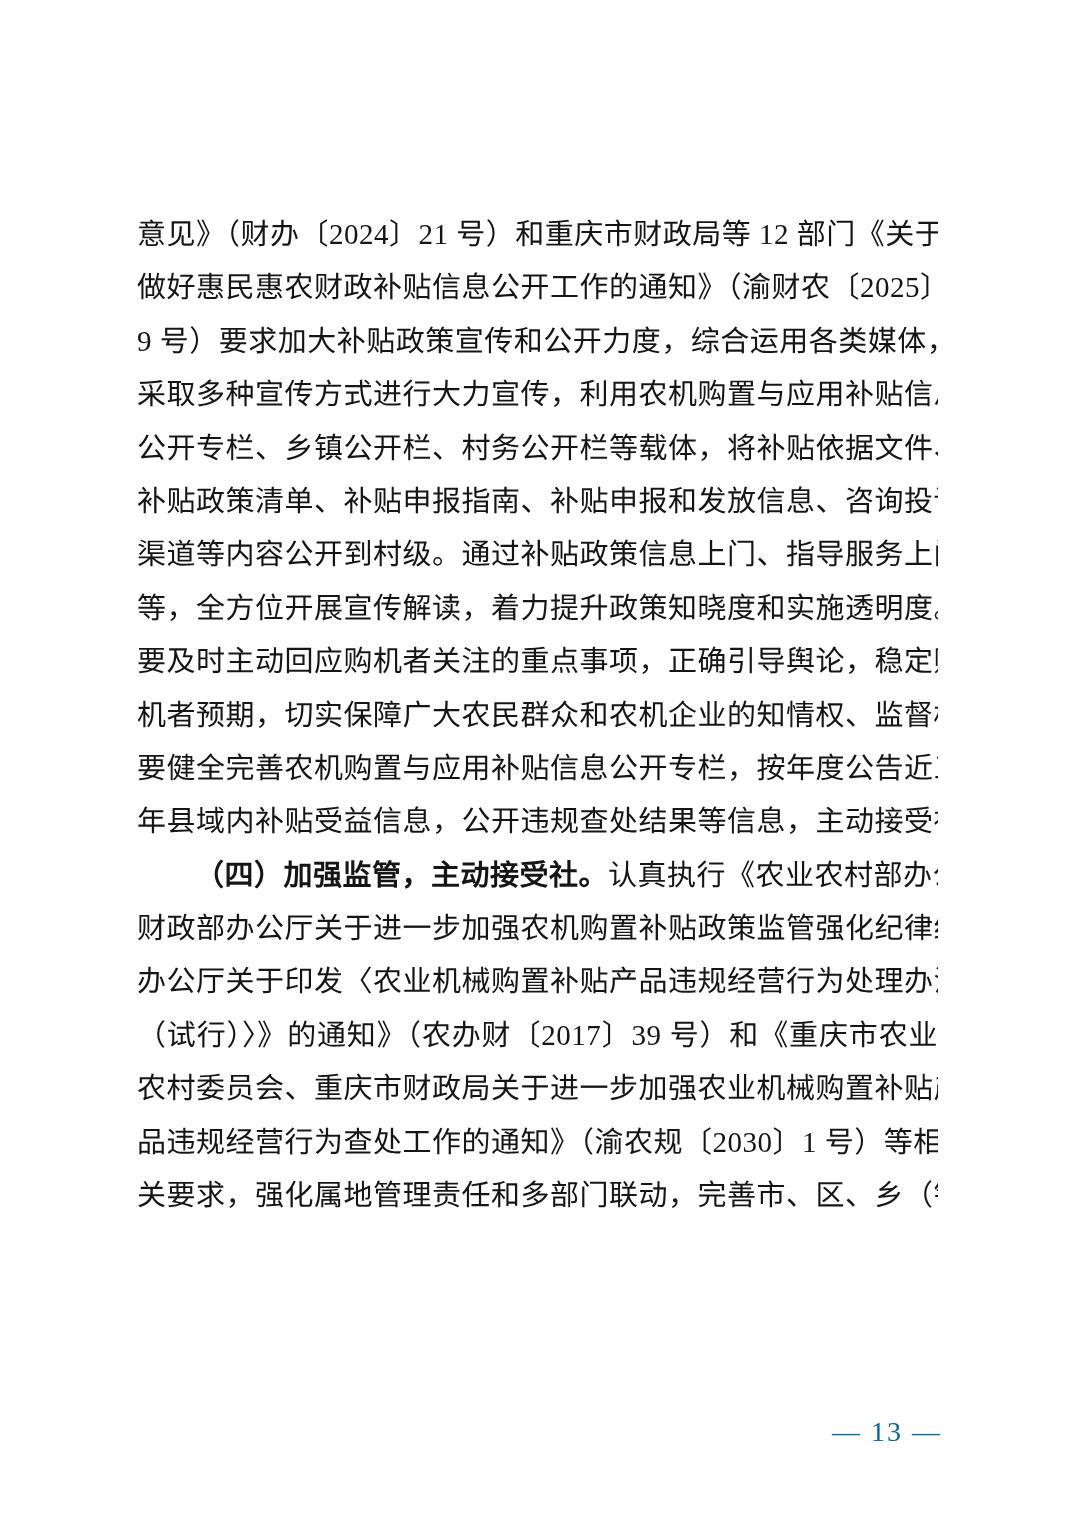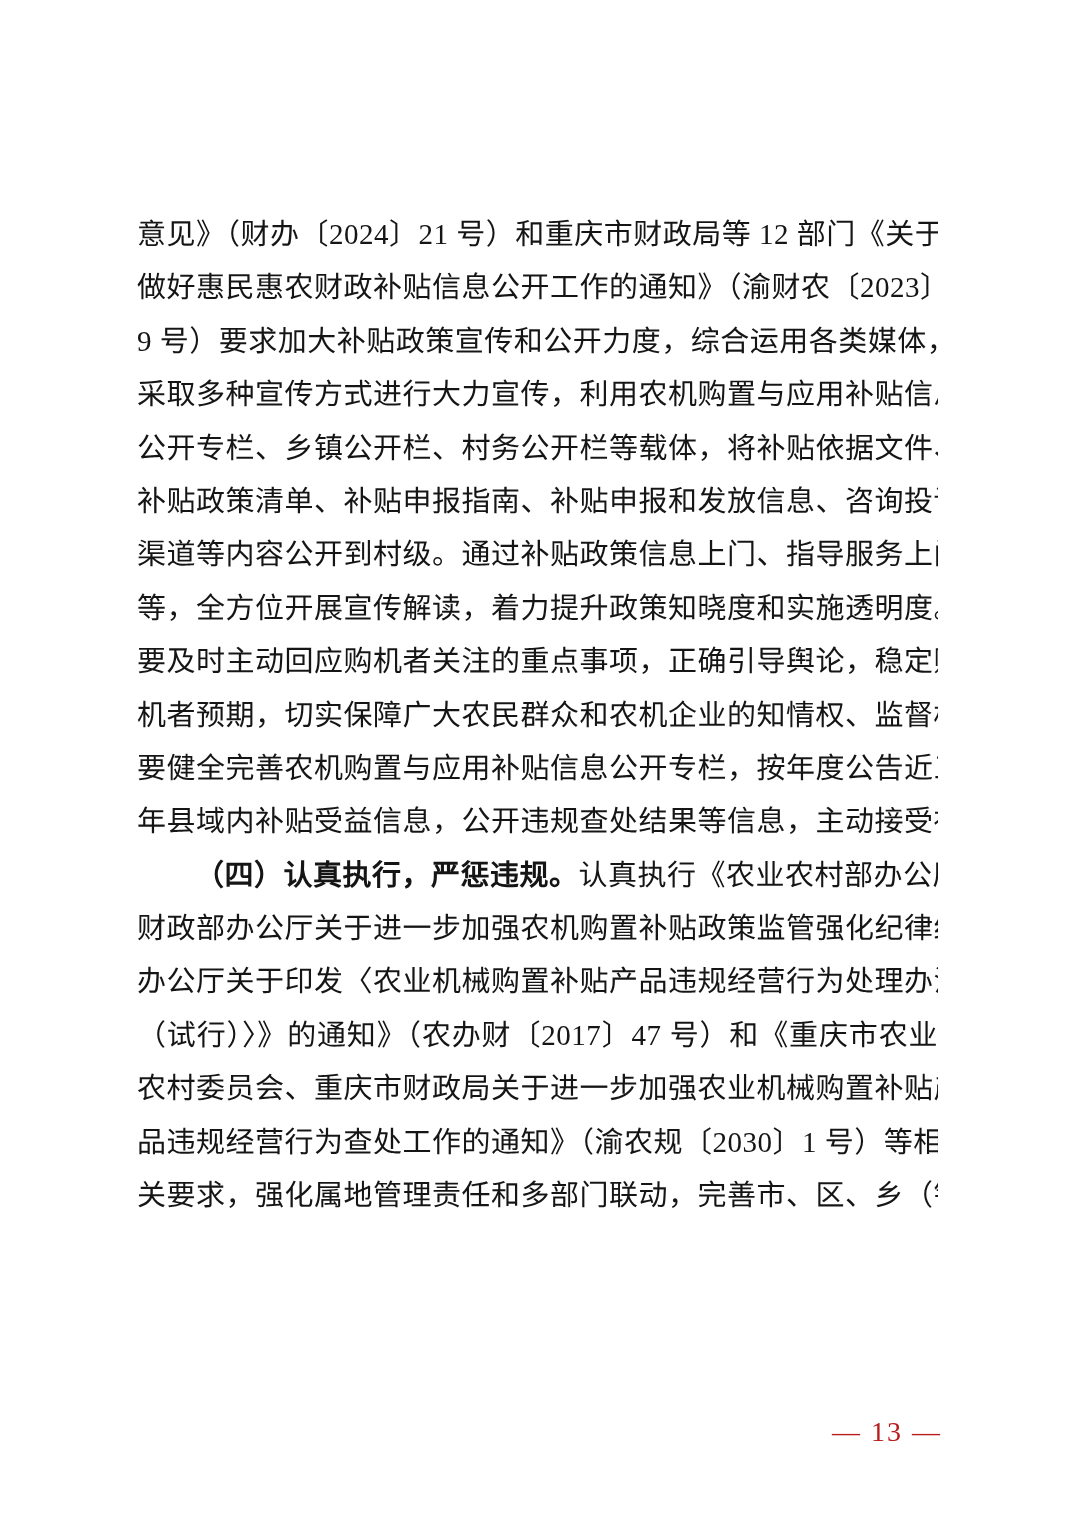--- a/index.html
+++ b/index.html
@@ -43,49 +43,49 @@
   }
   .bold {
     font-weight: bold;
   }
   .page-number {
     position: absolute;
     top: 1390px;
     right: 132px;
     font-size: 28px;
     line-height: 36px;
-    color: #b91c1c;
+    color: #0369a1;
     letter-spacing: 2px;
   }
 </style>
 </head>
 <body>
 
 <div class="page">
 
   <div class="body-text">
 
     <div class="line">意见》（财办〔2024〕21 号）和重庆市财政局等 12 部门《关于</div>
-    <div class="line">做好惠民惠农财政补贴信息公开工作的通知》（渝财农〔2023〕</div>
+    <div class="line">做好惠民惠农财政补贴信息公开工作的通知》（渝财农〔2025〕</div>
     <div class="line">9 号）要求加大补贴政策宣传和公开力度，综合运用各类媒体，</div>
     <div class="line">采取多种宣传方式进行大力宣传，利用农机购置与应用补贴信息</div>
     <div class="line">公开专栏、乡镇公开栏、村务公开栏等载体，将补贴依据文件、</div>
     <div class="line">补贴政策清单、补贴申报指南、补贴申报和发放信息、咨询投诉</div>
     <div class="line">渠道等内容公开到村级。通过补贴政策信息上门、指导服务上门</div>
     <div class="line">等，全方位开展宣传解读，着力提升政策知晓度和实施透明度。</div>
     <div class="line">要及时主动回应购机者关注的重点事项，正确引导舆论，稳定购</div>
     <div class="line">机者预期，切实保障广大农民群众和农机企业的知情权、监督权。</div>
     <div class="line">要健全完善农机购置与应用补贴信息公开专栏，按年度公告近三</div>
     <div class="line">年县域内补贴受益信息，公开违规查处结果等信息，主动接受社</div>
 
-    <div class="line indent"><span class="bold">（四）认真执行，严惩违规。</span><span>认真执行《农业农村部办公厅、</span></div>
+    <div class="line indent"><span class="bold">（四）加强监管，主动接受社。</span><span>认真执行《农业农村部办公厅、</span></div>
 
     <div class="line">财政部办公厅关于进一步加强农机购置补贴政策监管强化纪律约</div>
     <div class="line">办公厅关于印发〈农业机械购置补贴产品违规经营行为处理办法</div>
-    <div class="line">（试行）〉》的通知》（农办财〔2017〕47 号）和《重庆市农业</div>
+    <div class="line">（试行）〉》的通知》（农办财〔2017〕39 号）和《重庆市农业</div>
     <div class="line">农村委员会、重庆市财政局关于进一步加强农业机械购置补贴产</div>
     <div class="line">品违规经营行为查处工作的通知》（渝农规〔2030〕1 号）等相</div>
     <div class="line">关要求，强化属地管理责任和多部门联动，完善市、区、乡（镇、</div>
 
   </div>
 
   <div class="page-number">— 13 —</div>
 
 </div>
 

